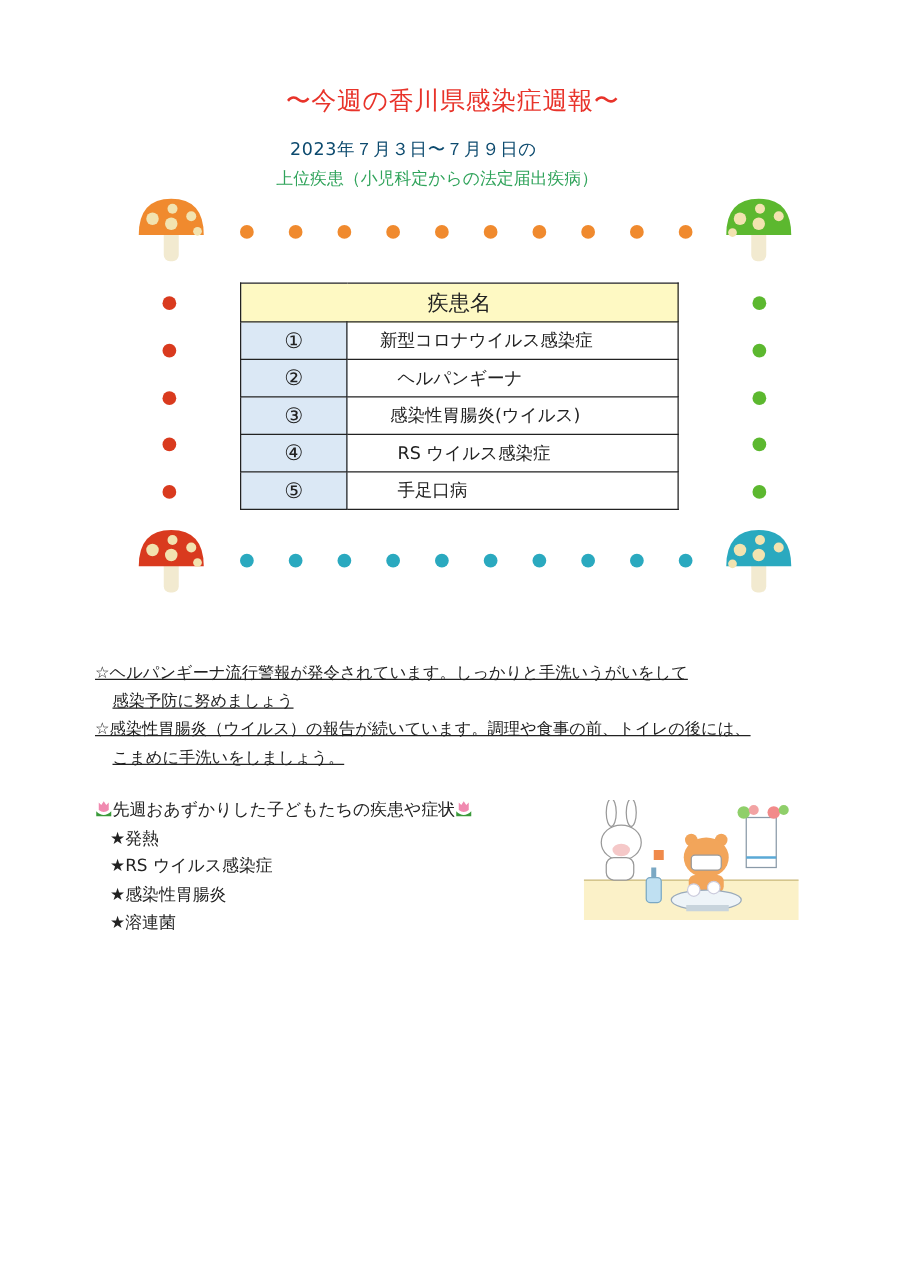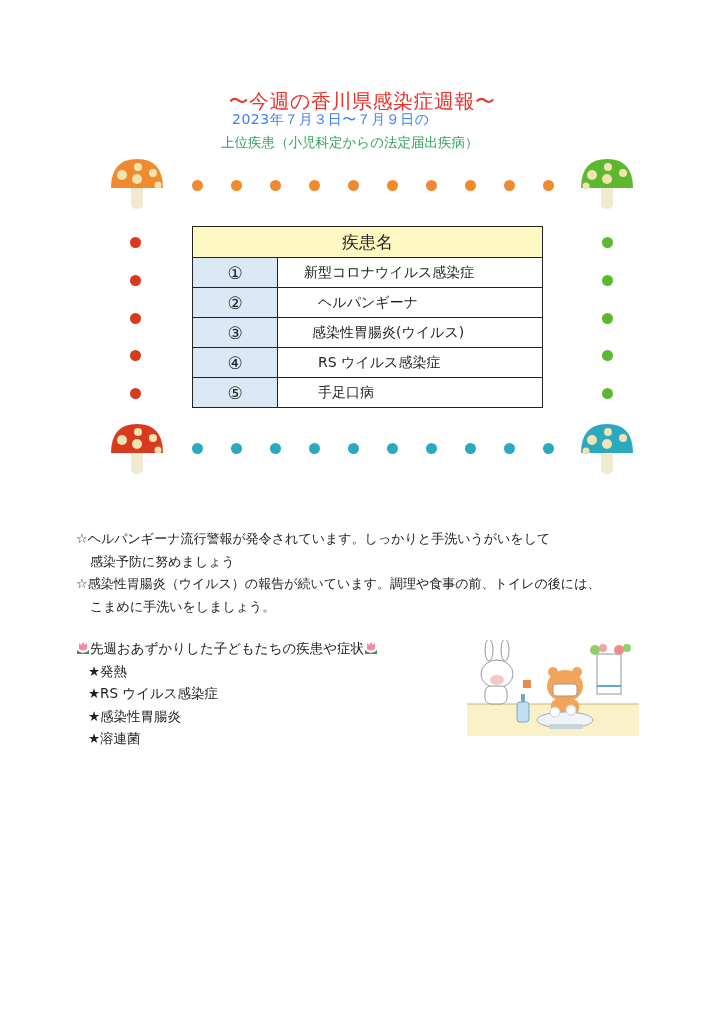--- a/index.html
+++ b/index.html
@@ -1,28 +1,28 @@
 <!DOCTYPE html>
 <html><head>
 <meta charset="utf-8">
 <style>
   html,body{margin:0;padding:0;background:#fff;}
   body{width:724px;height:1024px;position:relative;overflow:hidden;font-family:"DejaVu Sans","Liberation Sans",sans-serif;color:#222;}
   .abs{position:absolute;}
-  .title{left:0;width:724px;top:88px;text-align:center;color:#e8332a;font-size:20px;letter-spacing:0.5px;}
-  .sub1{left:232px;top:111px;color:#3b82f6;font-size:14px;letter-spacing:0.5px;}
+  .title{left:0;width:724px;top:67px;text-align:center;color:#e8332a;font-size:20px;letter-spacing:0.5px;}
+  .sub1{left:232px;top:111px;color:#0c4a6e;font-size:14px;letter-spacing:0.5px;}
   .sub2{left:221px;top:134px;color:#2fa35a;font-size:13.5px;}
   .dot{width:11px;height:11px;border-radius:50%;position:absolute;}
   .mush{position:absolute;width:58px;height:56px;}
   table.dz{position:absolute;left:192px;top:226px;width:351px;border-collapse:collapse;font-size:14px;}
   table.dz td{border:1.5px solid #222;height:29px;padding:0;}
   table.dz td.hd{background:#fef9c3;text-align:center;font-size:17px;height:30px;}
   table.dz td.num{background:#dbe8f5;width:84px;text-align:center;font-size:17px;}
   table.dz td.nm{padding-left:26px;margin-left:22px;}
-  .notes{left:76px;top:528px;font-size:13px;line-height:22.5px;}
+  .notes{left:76px;top:528px;font-size:13px;line-height:22.5px;text-decoration:underline;}
   .notes .ind{padding-left:14px;}
   .sym{left:76px;top:637px;font-size:13.5px;line-height:22.5px;}
   .sym .it{padding-left:12px;}
   .tulip{display:inline-block;width:14px;height:14px;vertical-align:-2px;}
   .illus{left:467px;top:640px;width:172px;height:96px;}
 </style>
 </head>
 <body>
 
 <div class="abs title">〜今週の香川県感染症週報〜</div>

